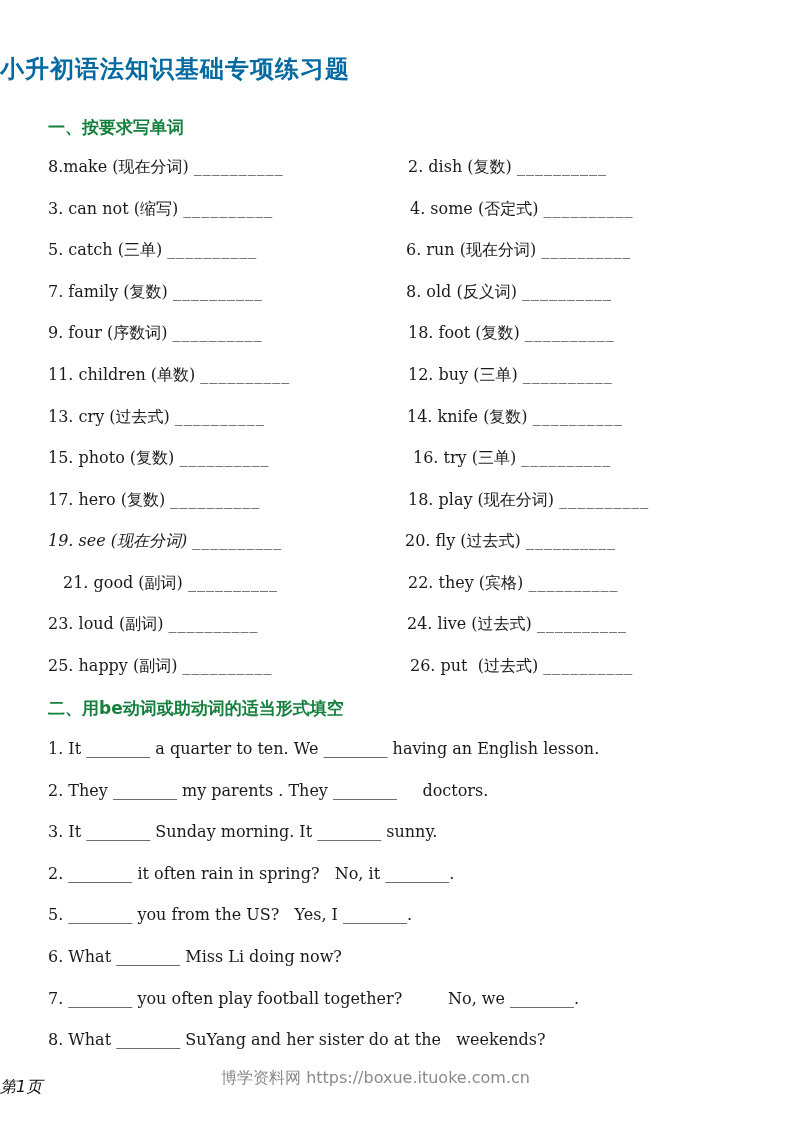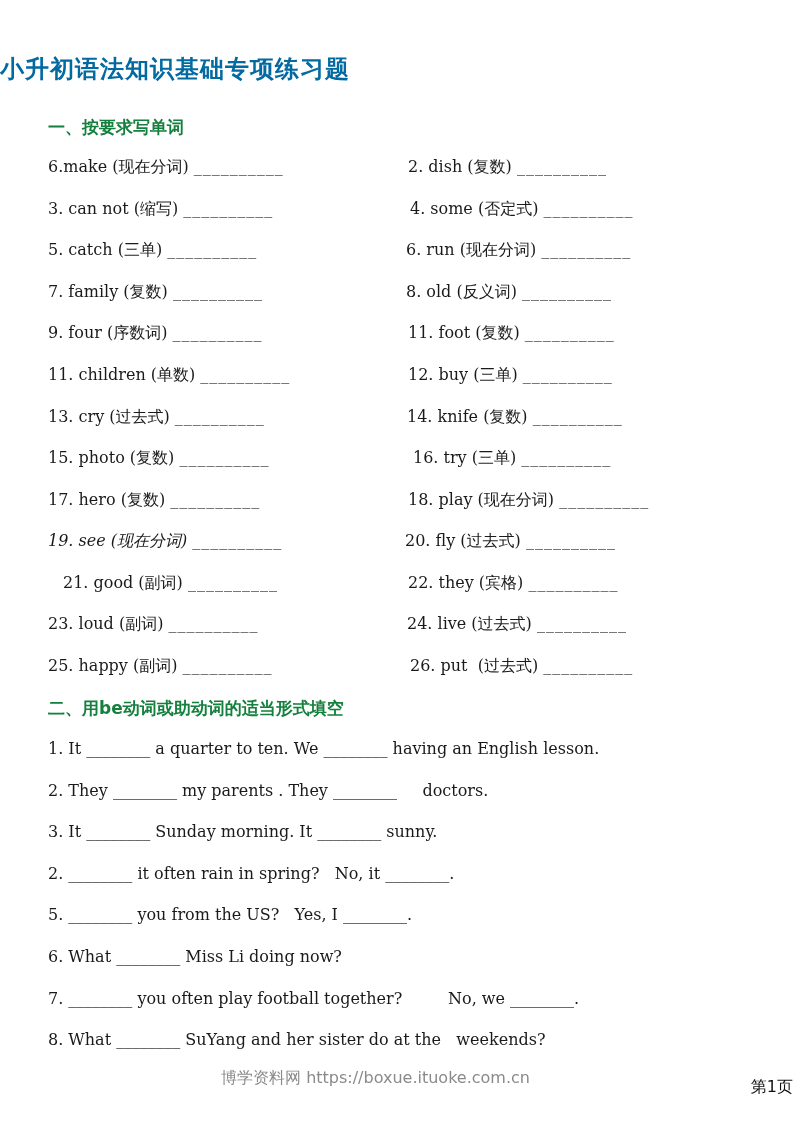--- a/index.html
+++ b/index.html
@@ -64,48 +64,49 @@
       font-family: "DejaVu Sans", "Liberation Sans", sans-serif;
       font-size: 16px;
       color: #8a8a8a;
       line-height: 20px;
     }
     .footer-page {
       position: absolute;
       left: 0;
       top: 1077px;
       width: 793px;
-      text-align: right;
+      text-align: left;
       font-family: "DejaVu Sans", "Liberation Sans", sans-serif;
       font-size: 16px;
       color: #111111;
       line-height: 20px;
+      font-style: italic;
     }
   </style>
 </head>
 <body>
 
 <div class="page-title">小升初语法知识基础专项练习题</div>
 
 <div class="section-heading" style="top:116px;">一、按要求写单词</div>
 
-<div class="item" style="left:48px; top:156px;"><span>6.make (现在分词)</span> <span class="blank">__________</span></div>
+<div class="item" style="left:48px; top:156px;"><span>8.make (现在分词)</span> <span class="blank">__________</span></div>
 <div class="item" style="left:408px; top:156px;"><span>2. dish (复数)</span> <span class="blank">__________</span></div>
 
 <div class="item" style="left:48px; top:198px;"><span>3. can not (缩写)</span> <span class="blank">__________</span></div>
 <div class="item" style="left:410px; top:198px;"><span>4. some (否定式)</span> <span class="blank">__________</span></div>
 
 <div class="item" style="left:48px; top:239px;"><span>5. catch (三单)</span> <span class="blank">__________</span></div>
 <div class="item" style="left:406px; top:239px;"><span>6. run (现在分词)</span> <span class="blank">__________</span></div>
 
 <div class="item" style="left:48px; top:281px;"><span>7. family (复数)</span> <span class="blank">__________</span></div>
 <div class="item" style="left:406px; top:281px;"><span>8. old (反义词)</span> <span class="blank">__________</span></div>
 
 <div class="item" style="left:48px; top:322px;"><span>9. four (序数词)</span> <span class="blank">__________</span></div>
-<div class="item" style="left:408px; top:322px;"><span>11. foot (复数)</span> <span class="blank">__________</span></div>
+<div class="item" style="left:408px; top:322px;"><span>18. foot (复数)</span> <span class="blank">__________</span></div>
 
 <div class="item" style="left:48px; top:364px;"><span>11. children (单数)</span> <span class="blank">__________</span></div>
 <div class="item" style="left:408px; top:364px;"><span>12. buy (三单)</span> <span class="blank">__________</span></div>
 
 <div class="item" style="left:48px; top:406px;"><span>13. cry (过去式)</span> <span class="blank">__________</span></div>
 <div class="item" style="left:407px; top:406px;"><span>14. knife (复数)</span> <span class="blank">__________</span></div>
 
 <div class="item" style="left:48px; top:447px;"><span>15. photo (复数)</span> <span class="blank">__________</span></div>
 <div class="item" style="left:413px; top:447px;"><span>16. try (三单)</span> <span class="blank">__________</span></div>
 

